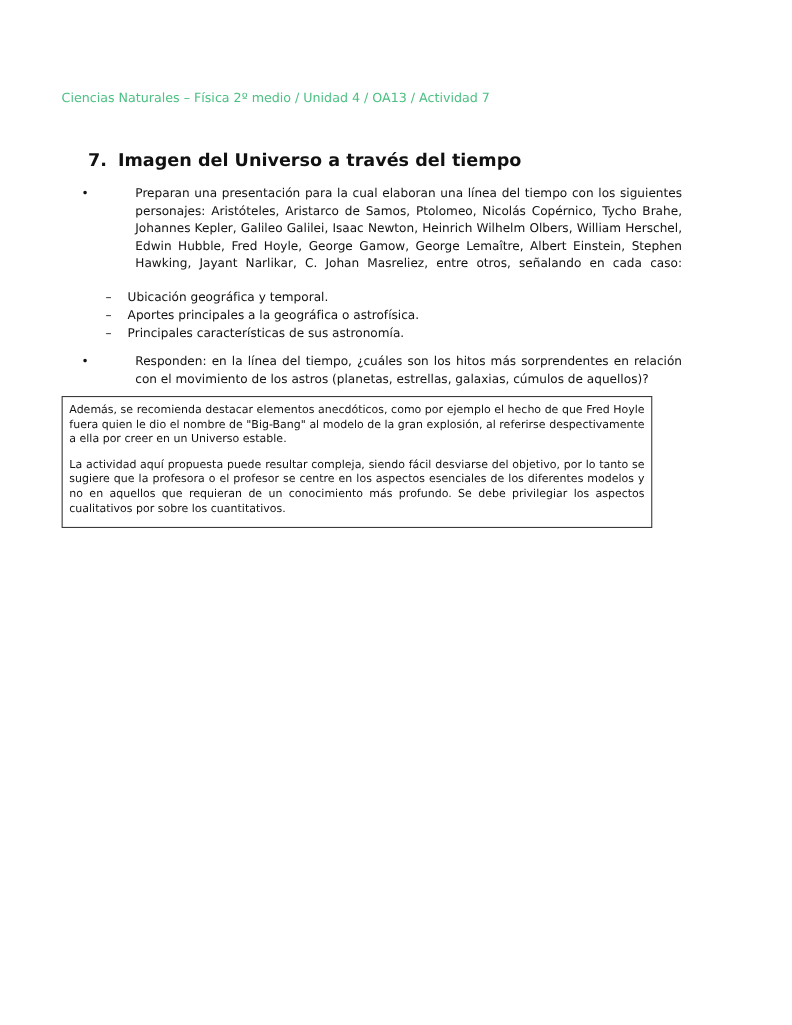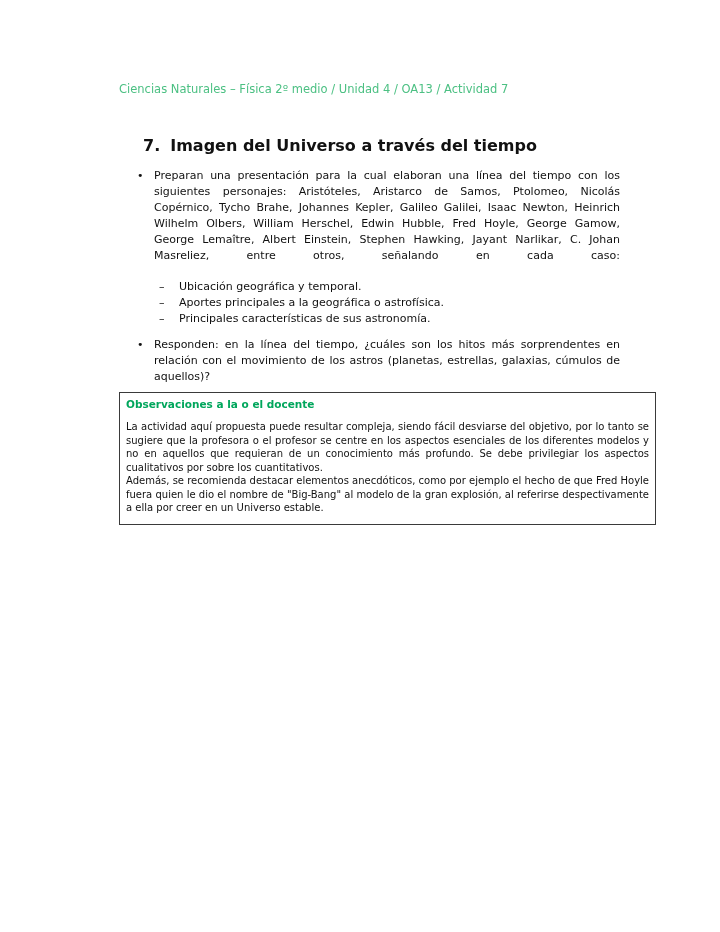--- a/index.html
+++ b/index.html
@@ -13,21 +13,21 @@
   html,body{background:#ffffff;}
   body{
     width:720px;height:932px;
     font-family:"DejaVu Sans","Liberation Sans",sans-serif;
     color:var(--text-color);
     position:relative;overflow:hidden;
   }
   .page{
     width:720px;height:932px;
     background:var(--page-bg);
-    padding:82px 83px 0 119px;
+    padding:82px 83px 0 56px;
   }
   .breadcrumb{
     color:var(--title-green);
     font-size:11.5px;
     line-height:14px;
     white-space:nowrap;
   }
   .activity-heading{
     margin-top:42px;
     margin-left:24px;
@@ -48,20 +48,21 @@
     flex:none;
     font-size:11px;
     line-height:16px;
   }
   .bullet-row .para{
     flex:1;
     margin-right:17px;
     font-size:11px;
     line-height:16px;
     text-align:justify;
+    margin-left:32px;
   }
   .para.justify-last{text-align-last:justify;}
   .dash-list{
     margin-top:15px;
     margin-left:40px;
   }
   .dash-row{
     display:flex;
     align-items:flex-start;
     font-size:11px;
@@ -121,18 +122,17 @@
       <span class="sub-text">Principales características de sus astronomía.</span>
     </div>
   </div>
 
   <div class="bullet-row second">
     <span class="marker">•</span>
     <p class="para">Responden: en la línea del tiempo, ¿cuáles son los hitos más sorprendentes en relación con el movimiento de los astros (planetas, estrellas, galaxias, cúmulos de aquellos)?</p>
   </div>
 
   <div class="obs-box">
-    <div class="obs-title">Observaciones a la o el docente</div>
+    <p class="obs-para">Además, se recomienda destacar elementos anecdóticos, como por ejemplo el hecho de que Fred Hoyle fuera quien le dio el nombre de "Big-Bang" al modelo de la gran explosión, al referirse despectivamente a ella por creer en un Universo estable.</p>
     <p class="obs-para p-first">La actividad aquí propuesta puede resultar compleja, siendo fácil desviarse del objetivo, por lo tanto se sugiere que la profesora o el profesor se centre en los aspectos esenciales de los diferentes modelos y no en aquellos que requieran de un conocimiento más profundo. Se debe privilegiar los aspectos cualitativos por sobre los cuantitativos.</p>
-    <p class="obs-para">Además, se recomienda destacar elementos anecdóticos, como por ejemplo el hecho de que Fred Hoyle fuera quien le dio el nombre de "Big-Bang" al modelo de la gran explosión, al referirse despectivamente a ella por creer en un Universo estable.</p>
   </div>
 
 </div>
 
 </body></html>

